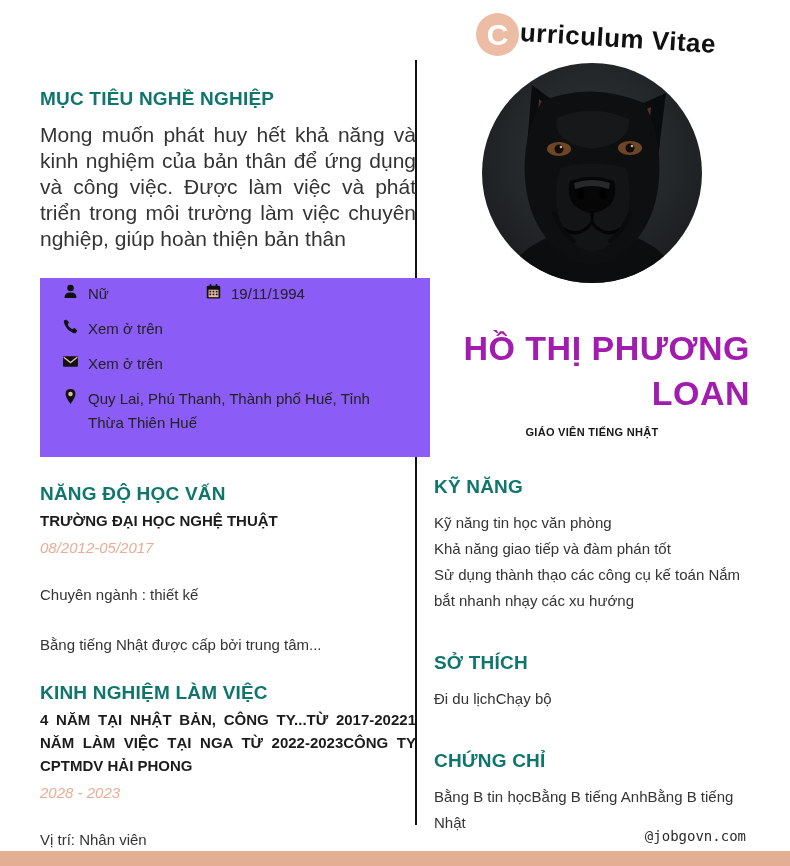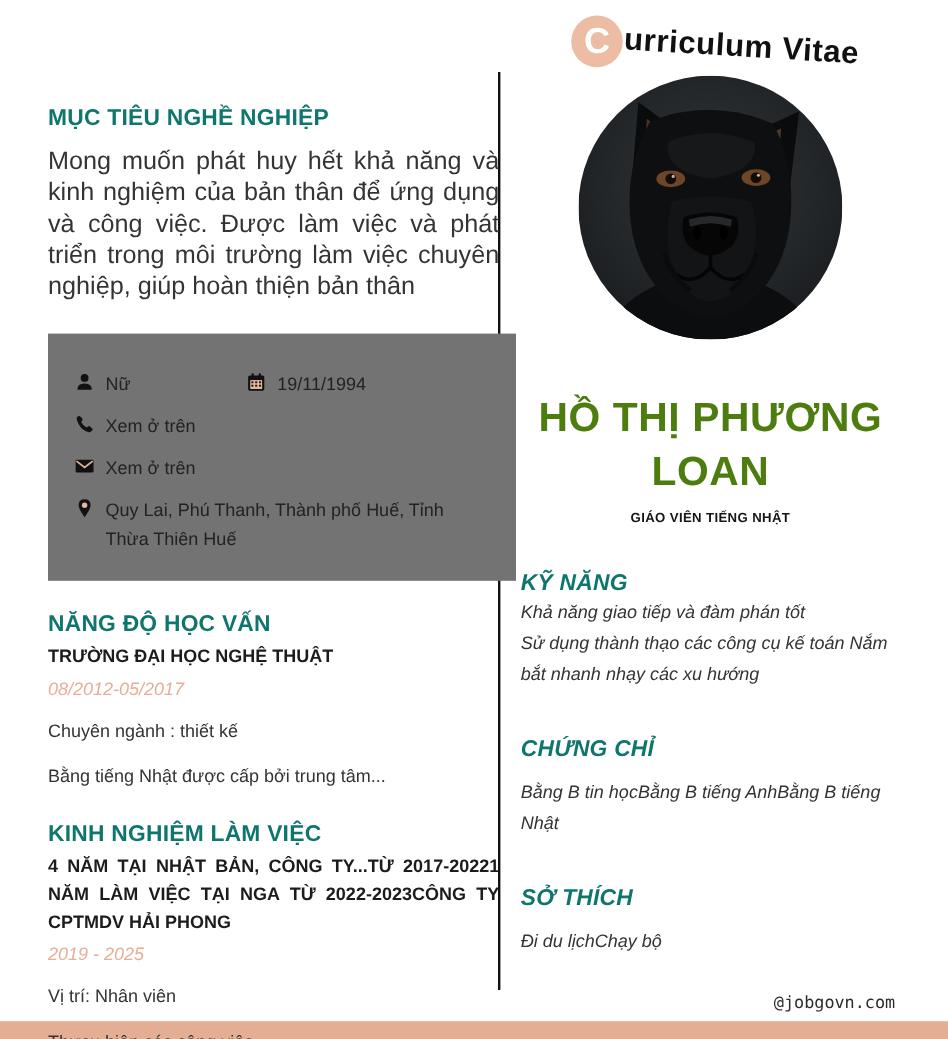--- a/index.html
+++ b/index.html
@@ -51,49 +51,49 @@
     font-size: 19px; font-weight: bold; color: #0f766e; letter-spacing: 0.2px;
   }
   .body-text { font-size: 21px; line-height: 26px; color: #343434; }
   .justify { text-align: justify; }
 
   .objective-text { margin-top: 12px; }
 
   
   .info-box {
     margin-top: 26px; width: 390px;
-    background: #737373;
-    padding: 31px 0 22px 22px;
+    background: #8b5cf6;
+    padding: 4px 0 22px 22px;
   }
   .info-row { display: flex; align-items: flex-start; margin-top: 12px; }
   .info-row:first-child { margin-top: 0; }
   .info-icon { width: 17px; height: 17px; flex: 0 0 auto; margin-top: 1px; }
   .info-icon svg { display: block; width: 17px; height: 17px; }
   .info-text { font-size: 15px; color: #222222; margin-left: 9px; line-height: 24px; }
   .info-cell { display: flex; align-items: flex-start; }
   .info-cell.first { width: 143px; flex: 0 0 auto; }
   .info-row.spaced { margin-top: 11px; }
   .address-text { width: 310px; }
 
   
   .sub-heading { font-size: 15px; font-weight: bold; color: #1c1c1c; margin-top: 4px; line-height: 23px; }
   .date-line { font-size: 15px; font-style: italic; color: #e8ae95; margin-top: 7px; }
-  .entry-line { font-size: 15px; color: #343434; margin-top: 15px; line-height: 23px; }
+  .entry-line { font-size: 15px; color: #343434; margin-top: 27px; line-height: 23px; }
   .gap-top { margin-top: 26px; }
 
   
   .person-name {
-    font-size: 34px; font-weight: bold; color: #4d7c0f;
-    text-align: center; line-height: 45px; letter-spacing: 0.5px;
+    font-size: 34px; font-weight: bold; color: #a21caf;
+    text-align: right; line-height: 45px; letter-spacing: 0.5px;
   }
   .person-title {
     font-size: 11px; font-weight: bold; color: #161616;
     text-align: center; margin-top: 10px; letter-spacing: 0.3px;
   }
-  .right-section { margin-top: 38px; font-style: italic; }
+  .right-section { margin-top: 38px; }
   .right-line { font-size: 15px; line-height: 26px; color: #343434; }
   .right-line.first { margin-top: 12px; }
 
   
   .watermark {
     position: absolute; right: 44px; bottom: 22px;
     font-family: "DejaVu Sans Mono", "Liberation Mono", monospace;
     font-size: 14px; color: #2b2b2b;
   }
   .footer-bar {
@@ -223,43 +223,44 @@
   </div>
 
   <h2 class="section-heading gap-top">NĂNG ĐỘ HỌC VẤN</h2>
   <div class="sub-heading">TRƯỜNG ĐẠI HỌC NGHỆ THUẬT</div>
   <div class="date-line">08/2012-05/2017</div>
   <div class="entry-line">Chuyên ngành : thiết kế</div>
   <div class="entry-line">Bằng tiếng Nhật được cấp bởi trung tâm...</div>
 
   <h2 class="section-heading gap-top">KINH NGHIỆM LÀM VIỆC</h2>
   <div class="sub-heading justify">4 NĂM TẠI NHẬT BẢN, CÔNG TY...TỪ 2017-20221 NĂM LÀM VIỆC TẠI NGA TỪ 2022-2023CÔNG TY CPTMDV HẢI PHONG</div>
-  <div class="date-line">2019 - 2025</div>
+  <div class="date-line">2028 - 2023</div>
   <div class="entry-line">Vị trí: Nhân viên</div>
   <div class="entry-line">Thựcu hiện các công việc</div>
 
 </div>
 
 <div class="right-col">
 
   <h1 class="person-name">HỒ THỊ PHƯƠNG LOAN</h1>
   <div class="person-title">GIÁO VIÊN TIẾNG NHẬT</div>
 
   <div class="right-section">
     <h2 class="section-heading">KỸ NĂNG</h2>
+    <div class="right-line first">Kỹ năng tin học văn phòng</div>
     <div class="right-line">Khả năng giao tiếp và đàm phán tốt</div>
     <div class="right-line">Sử dụng thành thạo các công cụ kế toán Nắm bắt nhanh nhạy các xu hướng</div>
+  </div>
+
+  <div class="right-section">
+    <h2 class="section-heading">SỞ THÍCH</h2>
+    <div class="right-line first">Đi du lịchChạy bộ</div>
   </div>
 
   <div class="right-section">
     <h2 class="section-heading">CHỨNG CHỈ</h2>
     <div class="right-line first">Bằng B tin họcBằng B tiếng AnhBằng B tiếng Nhật</div>
   </div>
 
-  <div class="right-section">
-    <h2 class="section-heading">SỞ THÍCH</h2>
-    <div class="right-line first">Đi du lịchChạy bộ</div>
-  </div>
-
 </div>
 
 <div class="watermark">@jobgovn.com</div>
 <div class="footer-bar"></div>
 
 </body></html>

